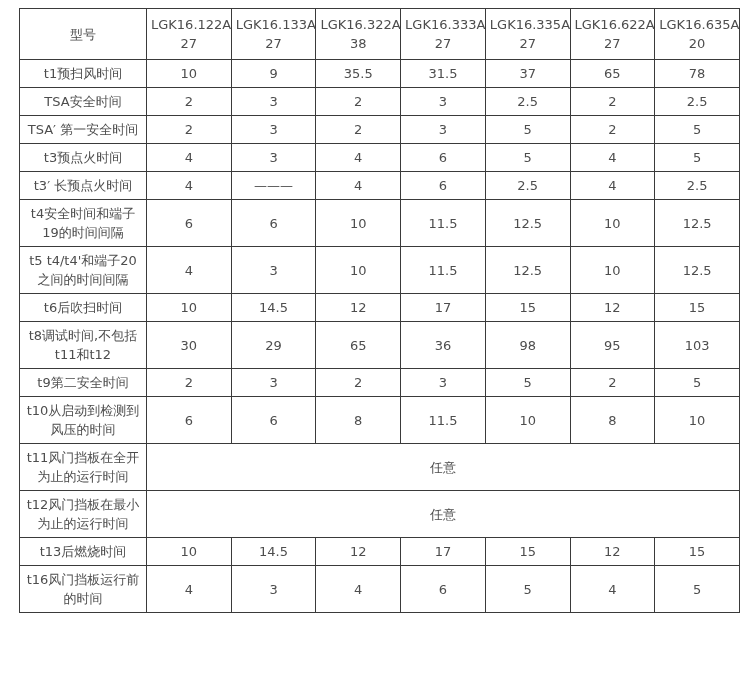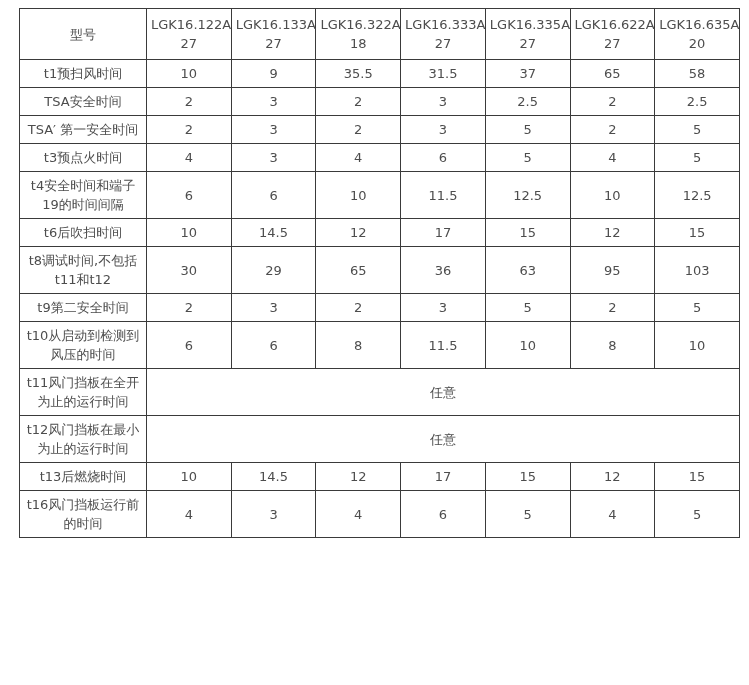--- a/index.html
+++ b/index.html
@@ -61,41 +61,41 @@
 <div class="page">
   <table class="spec-table">
     <thead>
       <tr>
           <th class="label-col">型号</th>
           <th>LGK16.122A
 27</th>
           <th>LGK16.133A
 27</th>
           <th>LGK16.322A
-18</th>
+38</th>
           <th>LGK16.333A
 27</th>
           <th>LGK16.335A
 27</th>
           <th>LGK16.622A
 27</th>
           <th>LGK16.635A
 20</th>
         </tr>
     </thead>
     <tbody>
         <tr>
           <td class="label-cell">t1预扫风时间</td>
           <td>10</td>
           <td>9</td>
           <td>35.5</td>
           <td>31.5</td>
           <td>37</td>
           <td>65</td>
-          <td>58</td>
+          <td>78</td>
         </tr>
         <tr>
           <td class="label-cell">TSA安全时间</td>
           <td>2</td>
           <td>3</td>
           <td>2</td>
           <td>3</td>
           <td>2.5</td>
           <td>2</td>
           <td>2.5</td>
@@ -114,23 +114,43 @@
           <td class="label-cell">t3预点火时间</td>
           <td>4</td>
           <td>3</td>
           <td>4</td>
           <td>6</td>
           <td>5</td>
           <td>4</td>
           <td>5</td>
         </tr>
         <tr>
+          <td class="label-cell">t3′ 长预点火时间</td>
+          <td>4</td>
+          <td>———</td>
+          <td>4</td>
+          <td>6</td>
+          <td>2.5</td>
+          <td>4</td>
+          <td>2.5</td>
+        </tr>
+        <tr>
           <td class="label-cell">t4安全时间和端子19的时间间隔</td>
           <td>6</td>
           <td>6</td>
+          <td>10</td>
+          <td>11.5</td>
+          <td>12.5</td>
+          <td>10</td>
+          <td>12.5</td>
+        </tr>
+        <tr>
+          <td class="label-cell">t5 t4/t4'和端子20之间的时间间隔</td>
+          <td>4</td>
+          <td>3</td>
           <td>10</td>
           <td>11.5</td>
           <td>12.5</td>
           <td>10</td>
           <td>12.5</td>
         </tr>
         <tr>
           <td class="label-cell">t6后吹扫时间</td>
           <td>10</td>
           <td>14.5</td>
@@ -139,21 +159,21 @@
           <td>15</td>
           <td>12</td>
           <td>15</td>
         </tr>
         <tr>
           <td class="label-cell">t8调试时间,不包括t11和t12</td>
           <td>30</td>
           <td>29</td>
           <td>65</td>
           <td>36</td>
-          <td>63</td>
+          <td>98</td>
           <td>95</td>
           <td>103</td>
         </tr>
         <tr>
           <td class="label-cell">t9第二安全时间</td>
           <td>2</td>
           <td>3</td>
           <td>2</td>
           <td>3</td>
           <td>5</td>

